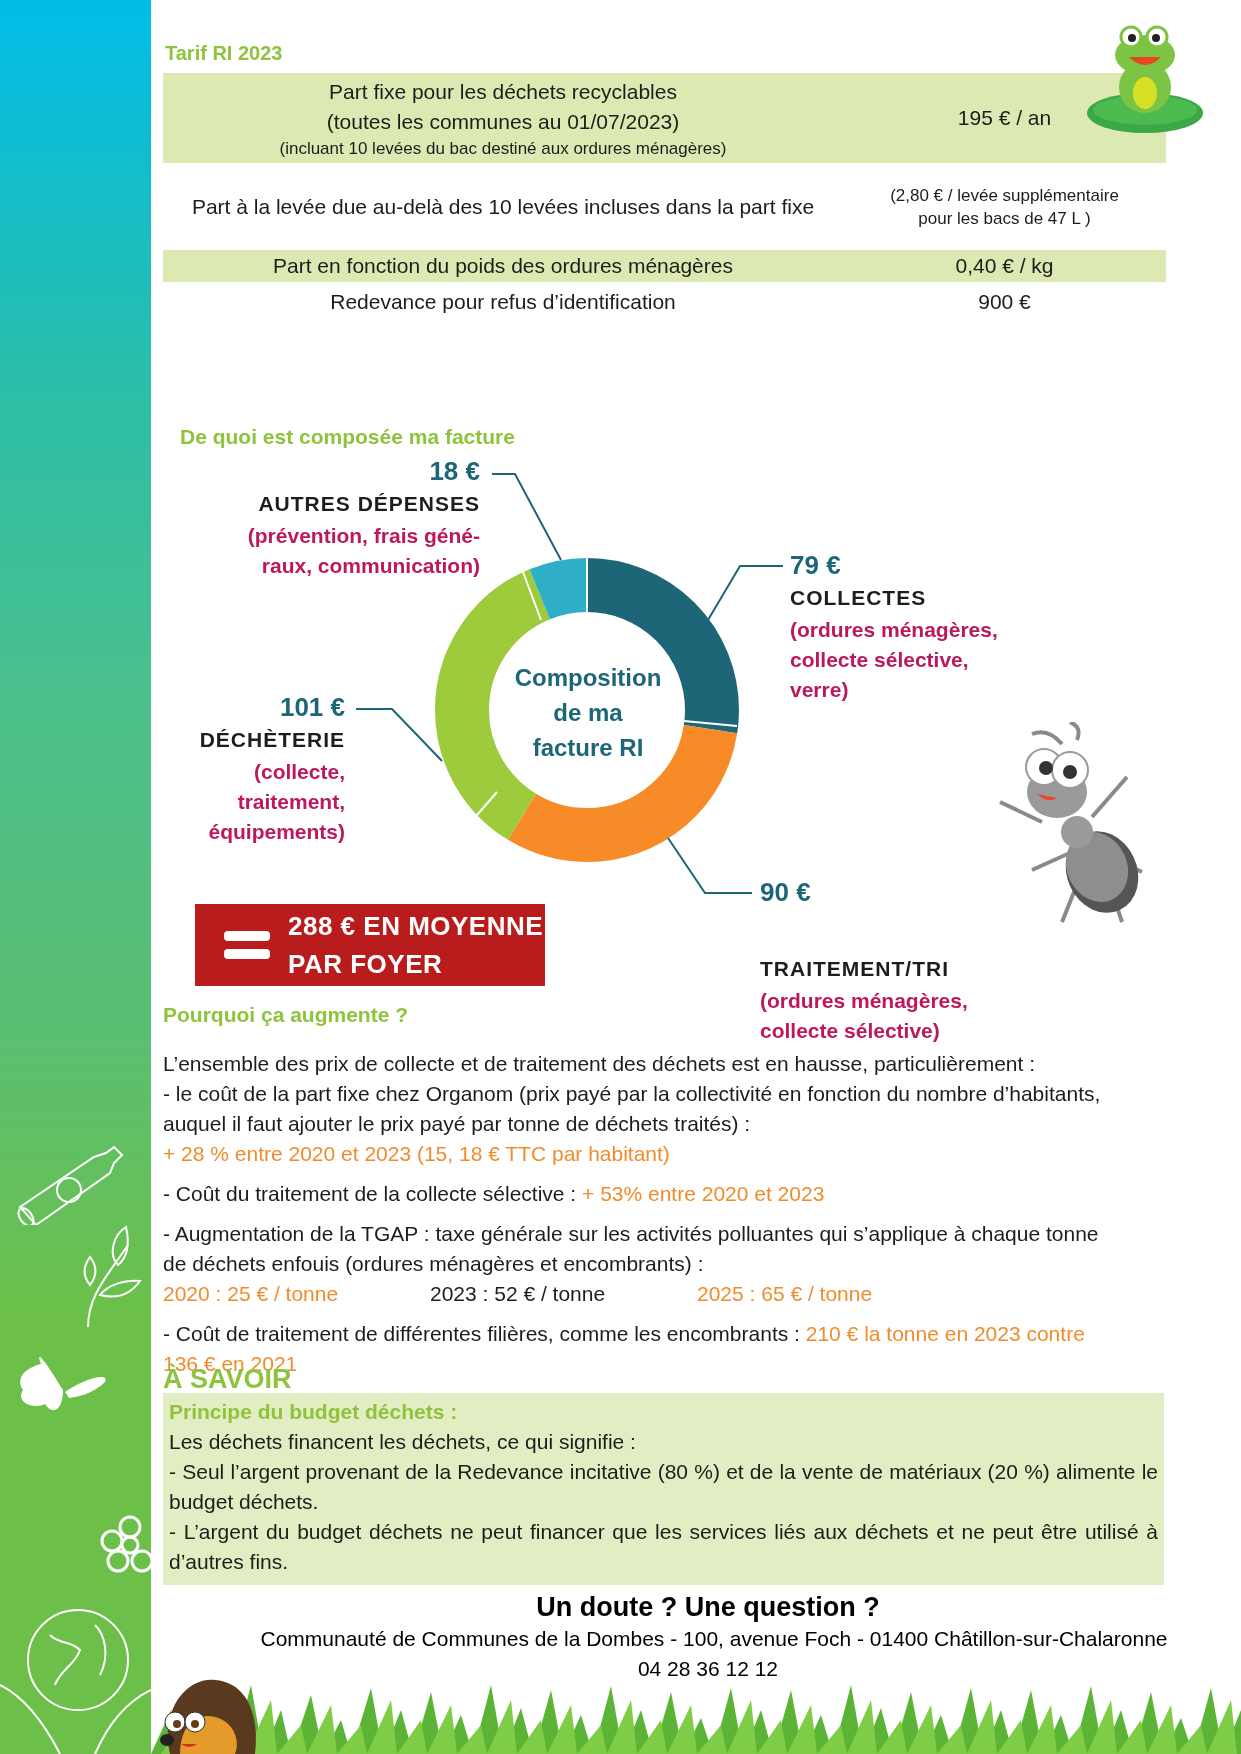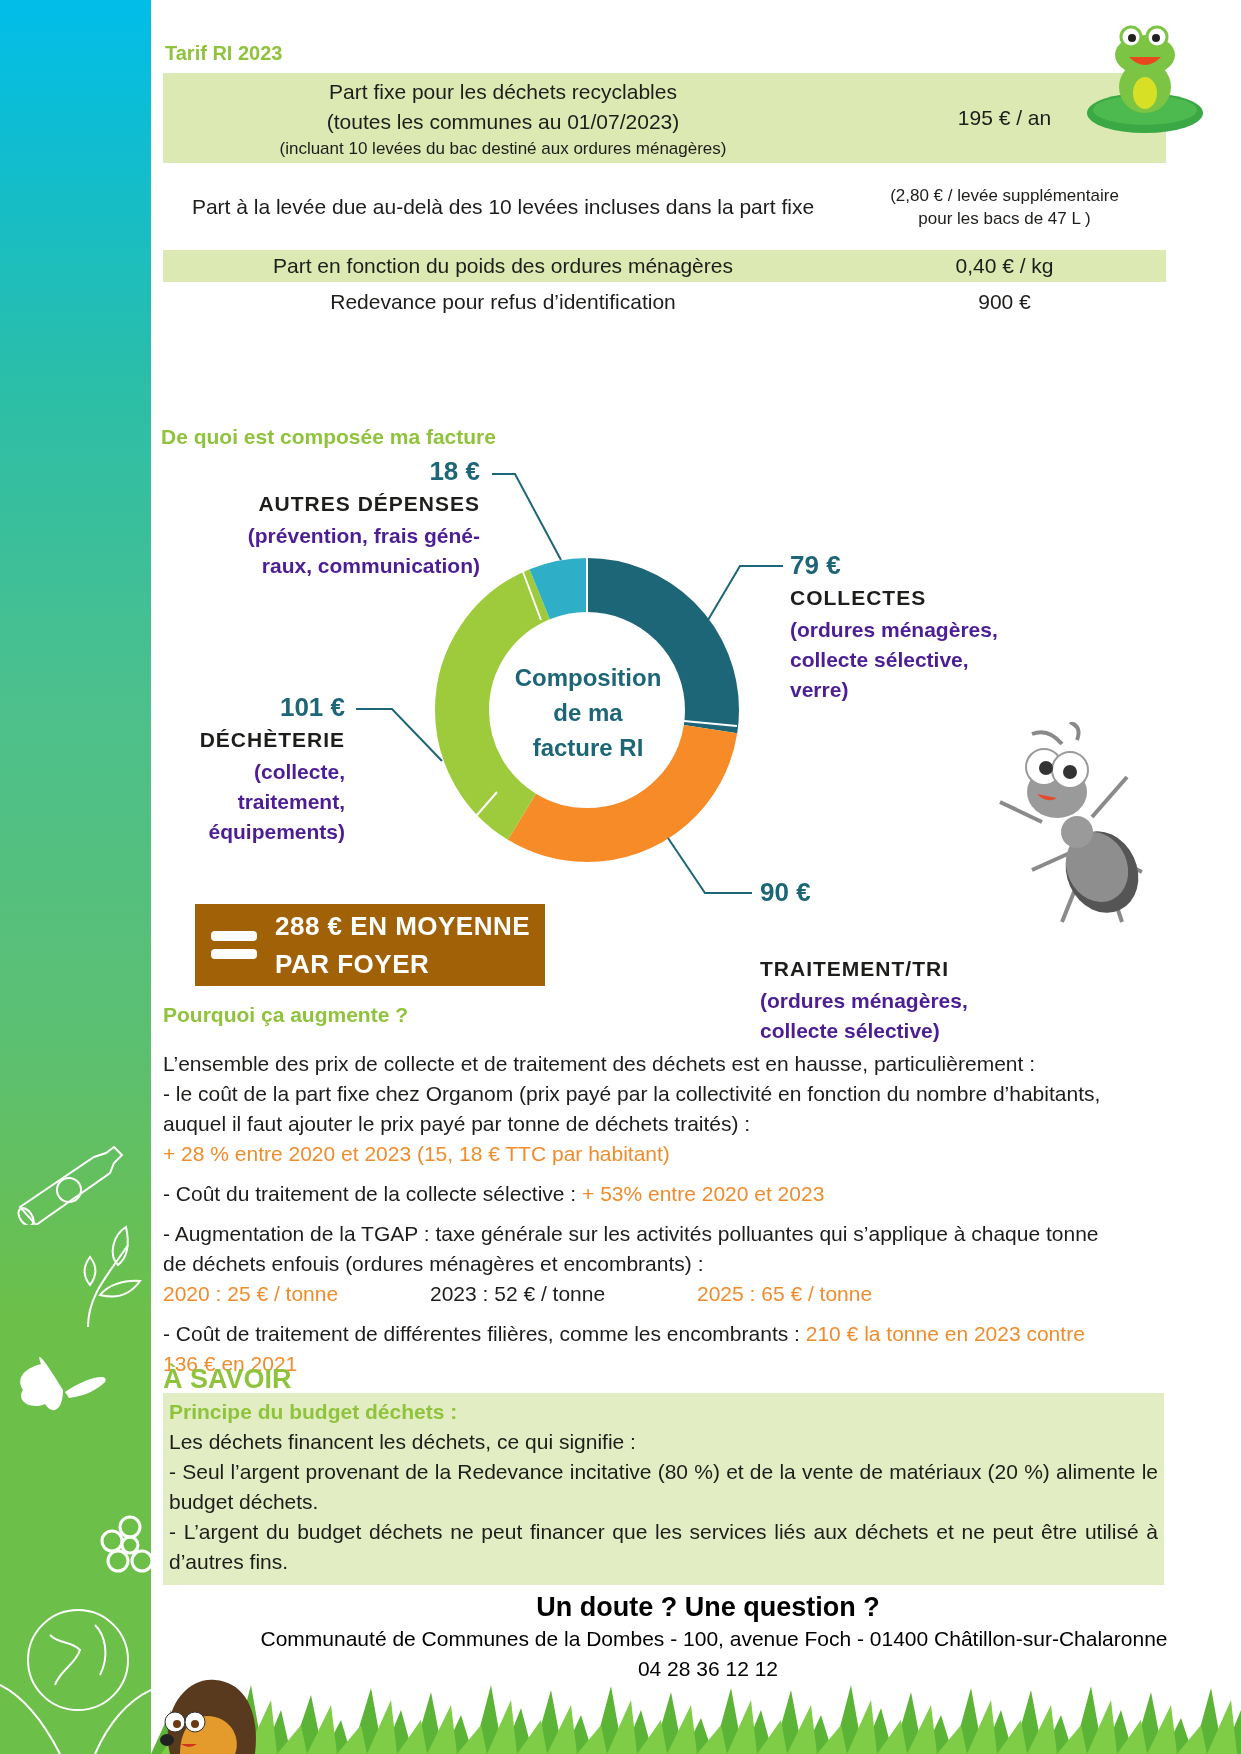--- a/index.html
+++ b/index.html
@@ -20,24 +20,24 @@
   .trow .lbl { width: 680px; text-align: center; line-height: 30px; }
   .trow .val { width: 323px; text-align: center; line-height: 30px; }
   .small { font-size: 17px; line-height: 23px; display: block; }
 
   
   .donut { left: 433px; top: 556px; }
   .center-text { position: absolute; left: 478px; top: 660px; width: 220px; text-align: center;
     color: #1d6678; font-weight: bold; font-size: 24px; line-height: 35px; }
   .amount { color: #1d6678; font-weight: bold; font-size: 26px; }
   .cat { font-weight: bold; font-size: 21px; letter-spacing: 1px; color: #1d1d1b; }
-  .desc { font-weight: bold; font-size: 21px; color: #4c1d95; line-height: 30px; }
-
-  .total-box { left: 195px; top: 904px; width: 350px; height: 82px; background: #a16207; color: #fff;
-    display: flex; align-items: center; }
+  .desc { font-weight: bold; font-size: 21px; color: #be185d; line-height: 30px; }
+
+  .total-box { left: 195px; top: 904px; width: 350px; height: 82px; background: #b91c1c; color: #fff;
+    display: flex; align-items: center; padding-left: 13px; }
   .eq { width: 46px; margin-left: 16px; margin-right: 18px; }
   .eq div { height: 10px; background: #fff; border-radius: 4px; margin: 8px 0; }
   .total-text { font-size: 26px; font-weight: bold; line-height: 38px; letter-spacing: 0.5px; }
 
   .body-text { font-size: 21px; line-height: 30px; color: #1d1d1b; }
   .orange { color: #f08c2c; }
 
   .savoir-box { left: 163px; top: 1393px; width: 1001px; height: 192px; background: #e3edc3; padding: 4px 6px 0 6px; }
   .savoir-box p { font-size: 21px; line-height: 30px; text-align: justify; }
 
@@ -123,21 +123,21 @@
   <ellipse cx="60" cy="62" rx="26" ry="26" fill="#7cc443"></ellipse>
   <ellipse cx="60" cy="68" rx="12" ry="16" fill="#d8e026"></ellipse>
   <ellipse cx="60" cy="30" rx="30" ry="20" fill="#7cc443"></ellipse>
   <circle cx="46" cy="12" r="10" fill="#fff" stroke="#7cc443" stroke-width="3"></circle>
   <circle cx="72" cy="12" r="10" fill="#fff" stroke="#7cc443" stroke-width="3"></circle>
   <circle cx="47" cy="13" r="4" fill="#222"></circle>
     <circle cx="71" cy="13" r="4" fill="#222"></circle>
   <path d="M44 32 Q60 48 76 32 Z" fill="#e9481e"></path>
 </svg>
 
-<div class="abs green-title" style="left:161px;top:425px;font-size:21px;">De quoi est composée ma facture</div>
+<div class="abs green-title" style="left:180px;top:425px;font-size:21px;">De quoi est composée ma facture</div>
 
 <svg class="abs donut" width="310" height="310" viewBox="0 0 310 310">
 
   <g fill="none" stroke-width="54" transform="rotate(-90 154 154)">
     <circle cx="154" cy="154" r="125" stroke="#1d6678" stroke-dasharray="215.5 785.4" stroke-dashoffset="0"></circle>
     <circle cx="154" cy="154" r="125" stroke="#f68b28" stroke-dasharray="245.5 785.4" stroke-dashoffset="-215.5"></circle>
     <circle cx="154" cy="154" r="125" stroke="#9ecb3b" stroke-dasharray="275.6 785.4" stroke-dashoffset="-461"></circle>
     <circle cx="154" cy="154" r="125" stroke="#2eafc7" stroke-dasharray="49.1 785.4" stroke-dashoffset="-736.6"></circle>
   </g>
   <g stroke="#fff" stroke-width="2">

